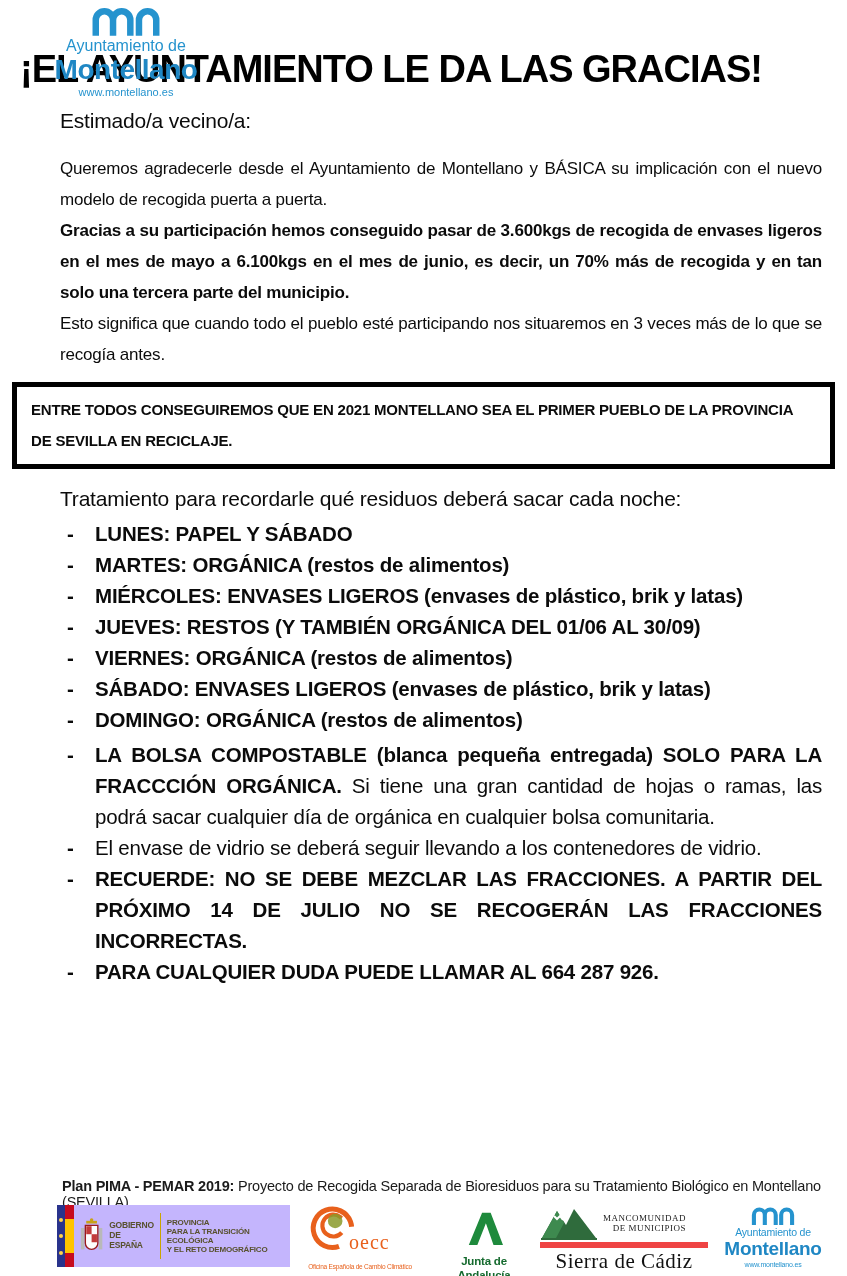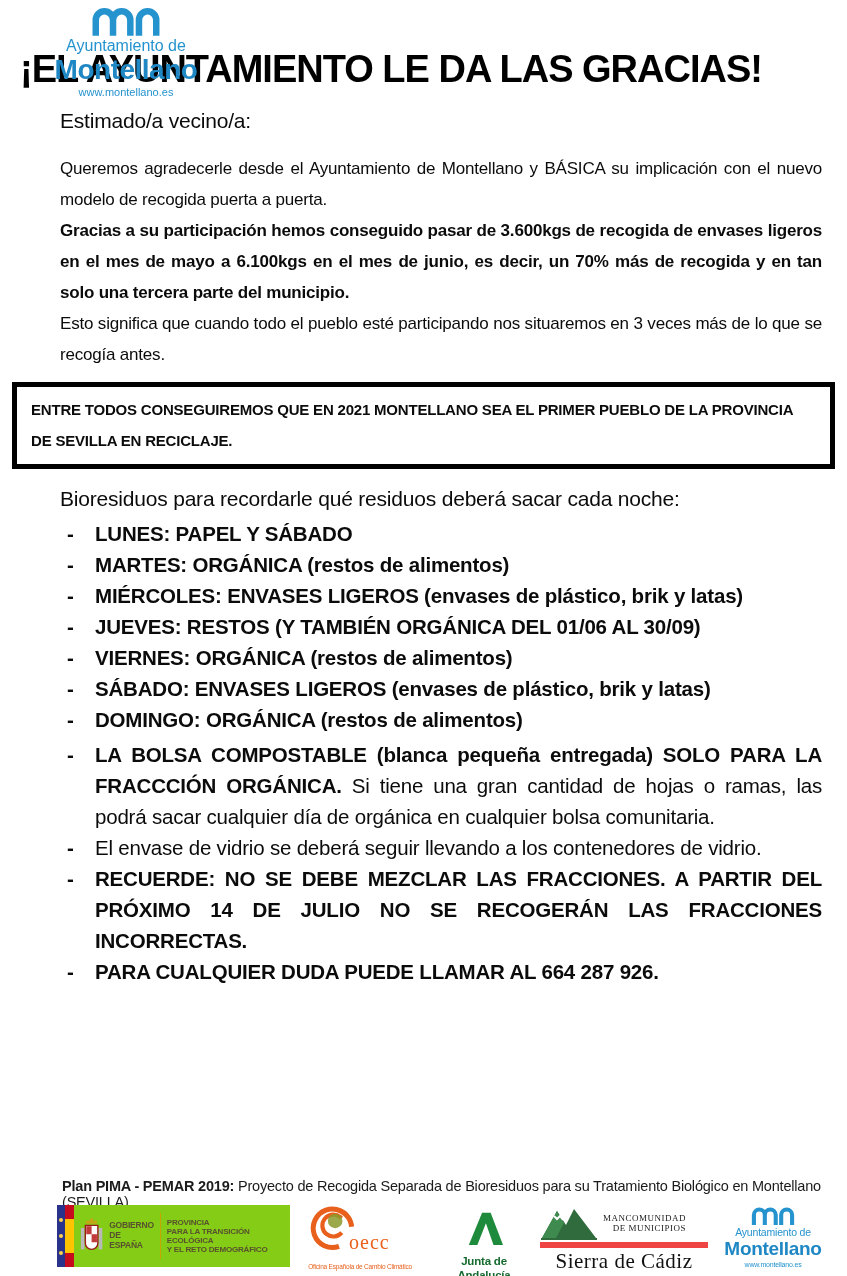--- a/index.html
+++ b/index.html
@@ -73,21 +73,21 @@
   .logo-band{position:absolute;left:0;top:1202px;width:847px;height:72px;}
   .logo-band *{line-height:1.15;}
   
   .logo-gob{position:absolute;left:57px;top:3px;height:62px;display:flex;}
   .flag{width:17px;height:62px;display:flex;}
   .flag-l{width:8px;background:#29338c;display:flex;flex-direction:column;justify-content:space-evenly;align-items:center;}
   .flag-l i{width:4px;height:4px;border-radius:50%;background:#ffd34d;display:block;}
   .flag-r{width:9px;display:flex;flex-direction:column;}
   .flag-r .r{height:14px;background:#c60b1e;}
   .flag-r .y{flex:1;background:#ffc400;}
-  .gob-yellow{width:216px;background:#84cc16;display:flex;align-items:center;padding:4px 6px;box-sizing:border-box;gap:6px;}
+  .gob-yellow{width:216px;background:#c4b5fd;display:flex;align-items:center;padding:4px 6px;box-sizing:border-box;gap:6px;}
   .gob-txt{font-size:8.5px;font-weight:bold;color:#58512e;}
   .gob-sep{width:1px;height:46px;background:#c9a400;}
   .ministry{font-size:8px;font-weight:bold;color:#58512e;}
   
   .logo-oecc{position:absolute;left:305px;top:1px;width:110px;height:68px;}
   .oecc-name{position:absolute;left:44px;top:28px;font-family:"Liberation Serif",serif;font-size:20px;color:#E8601C;letter-spacing:1px;}
   .oecc-cap{position:absolute;left:0;bottom:1px;width:100%;text-align:center;font-size:6.5px;color:#E8601C;}
   
   .logo-junta{position:absolute;left:434px;top:7px;width:100px;text-align:center;}
   .junta-name{font-size:11.5px;font-weight:bold;color:#156a2e;margin-top:4px;}
@@ -119,21 +119,21 @@
 
   <h1 class="title">¡EL AYUNTAMIENTO LE DA LAS GRACIAS!</h1>
 
   <div class="greeting">Estimado/a vecino/a:</div>
   <p class="body first">Queremos agradecerle desde el Ayuntamiento de Montellano y BÁSICA su implicación con el nuevo modelo de recogida puerta a puerta.</p>
   <p class="body bold">Gracias a su participación hemos conseguido pasar de 3.600kgs de recogida de envases ligeros en el mes de mayo a 6.100kgs en el mes de junio, es decir, un 70% más de recogida y en tan solo una tercera parte del municipio.</p>
   <p class="body">Esto significa que cuando todo el pueblo esté participando nos situaremos en 3 veces más de lo que se recogía antes.</p>
 
   <div class="hbox">ENTRE TODOS CONSEGUIREMOS QUE EN 2021 MONTELLANO SEA EL PRIMER PUEBLO DE LA PROVINCIA DE SEVILLA EN RECICLAJE.</div>
 
-  <div class="intro">Bioresiduos para recordarle qué residuos deberá sacar cada noche:</div>
+  <div class="intro">Tratamiento para recordarle qué residuos deberá sacar cada noche:</div>
   <ul class="plain days">
     <li>LUNES: PAPEL Y SÁBADO</li>
     <li>MARTES: ORGÁNICA (restos de alimentos)</li>
     <li>MIÉRCOLES: ENVASES LIGEROS (envases de plástico, brik y latas)</li>
     <li>JUEVES: RESTOS (Y TAMBIÉN ORGÁNICA DEL 01/06 AL 30/09)</li>
     <li>VIERNES: ORGÁNICA (restos de alimentos)</li>
     <li>SÁBADO: ENVASES LIGEROS (envases de plástico, brik y latas)</li>
     <li>DOMINGO: ORGÁNICA (restos de alimentos)</li>
   </ul>
 

